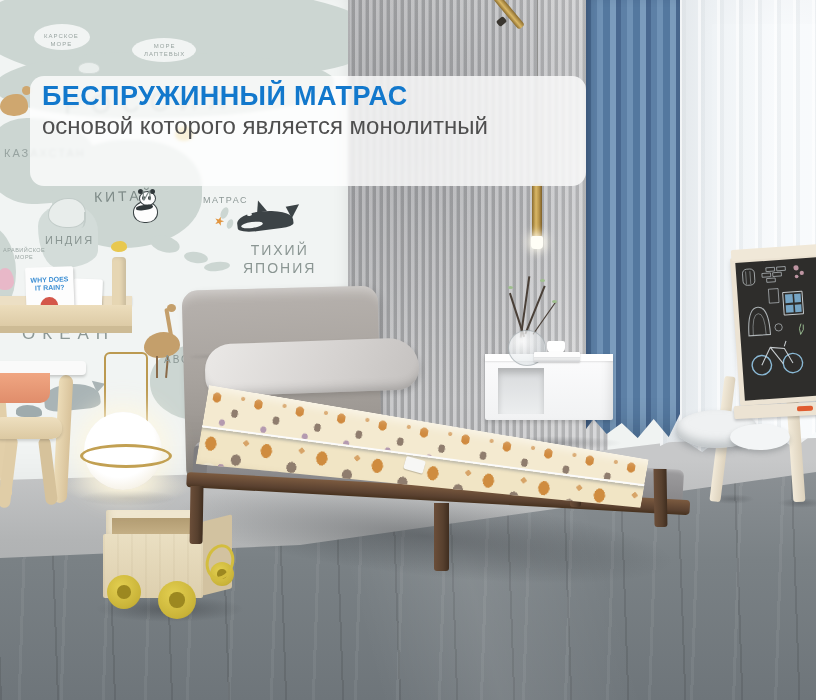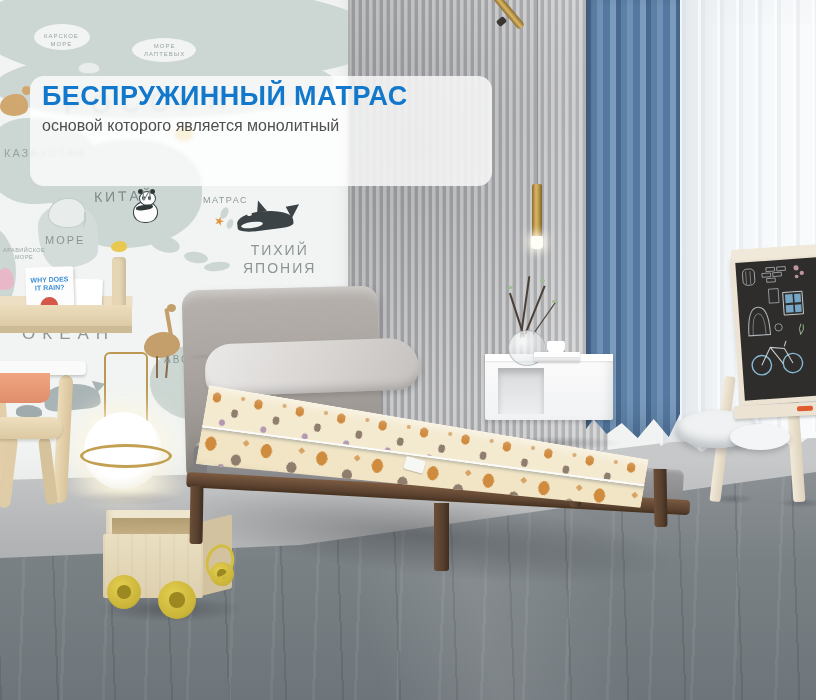--- a/index.html
+++ b/index.html
@@ -127,24 +127,24 @@
     box-shadow:inset -3px 0 4px rgba(0,0,0,.12);}
   .book-1{left:26px;top:267px;width:48px;height:57px;background:#fdfdfd;border-radius:2px;z-index:5;
     transform:rotate(-2deg);box-shadow:1px 2px 3px rgba(0,0,0,.2);overflow:hidden;}
   .book-1-title{margin-top:9px;text-align:center;font-size:7px;font-weight:bold;color:#3d8fd4;line-height:1.15;white-space:pre-line;}
   .book-umbrella{position:absolute;left:14px;top:30px;width:18px;height:9px;background:#d4574a;border-radius:9px 9px 0 0;}
   .book-girl{position:absolute;left:19px;top:39px;width:8px;height:12px;background:#e9c46a;border-radius:40%;}
   .book-2{left:73px;top:279px;width:29px;height:47px;background:linear-gradient(180deg,#ffffff 55%,#cfe3c8);z-index:4;
     transform:rotate(2deg);border-radius:2px;box-shadow:1px 1px 2px rgba(0,0,0,.18);}
 
   
-  .overlay{left:30px;top:76px;width:462px;height:110px;background:rgba(255,255,255,.78);border-radius:14px;
+  .overlay{left:30px;top:76px;width:556px;height:110px;background:rgba(255,255,255,.78);border-radius:14px;
     z-index:12;padding:6px 14px 0 12px;box-sizing:border-box;backdrop-filter:blur(1.5px);}
   .overlay h1{margin:0;font-size:27px;font-weight:bold;color:#1278cc;letter-spacing:.4px;line-height:1.1;white-space:nowrap;}
-  .overlay p{margin:1px 0 0 0;font-size:16px;color:#4f4f4f;line-height:25px;white-space:nowrap;}
+  .overlay p{margin:1px 0 0 0;font-size:24px;color:#4f4f4f;line-height:25px;white-space:nowrap;}
 
   
   .bed-shadow{left:175px;top:496px;width:500px;height:80px;z-index:5;transform:rotate(6deg);
     background:radial-gradient(closest-side, rgba(35,38,42,.35), rgba(35,38,42,0));}
   .headboard{left:184px;top:288px;width:196px;height:188px;z-index:6;transform:rotate(-1.5deg);
     background:linear-gradient(178deg,#b7b2ae 0%,#a8a39e 45%,#8f8a85 100%);
     border-radius:16px 16px 8px 8px;
     box-shadow:inset 0 14px 12px -10px rgba(255,255,255,.4), inset 0 -70px 45px -50px rgba(0,0,0,.16), 3px 4px 8px rgba(0,0,0,.12);}
   .headboard-crease{left:190px;top:352px;width:182px;height:5px;background:rgba(60,58,55,.10);border-radius:50%;
     z-index:6;transform:rotate(-1.5deg);filter:blur(1px);}
@@ -299,21 +299,21 @@
     <div class="abs land land-africa"></div>
 
     <div class="abs map-label l-russia">РОССИЯ</div>
     <div class="abs map-label l-karskoe">КАРСКОЕ
 МОРЕ</div>
     <div class="abs map-label l-laptev">МОРЕ
 ЛАПТЕВЫХ</div>
     <div class="abs map-label l-kazakhstan">КАЗАХСТАН</div>
     <div class="abs map-label l-china">КИТАЙ</div>
     <div class="abs map-label l-japan">МАТРАС</div>
-    <div class="abs map-label l-india">МОРЕ</div>
+    <div class="abs map-label l-india">ИНДИЯ</div>
     <div class="abs map-label l-arabian">АРАВИЙСКОЕ
 МОРЕ</div>
     <div class="abs map-label l-pacific">ТИХИЙ
 ЯПОНИЯ</div>
     <div class="abs map-label l-indian-top">ИНДИЙСКИЙ</div>
     <div class="abs map-label l-indian-bot">ОКЕАН</div>
     <div class="abs map-label l-australia">АВСТРАЛИЯ</div>
 
     <div class="abs deer"></div>
     <div class="abs deer-head"></div>

